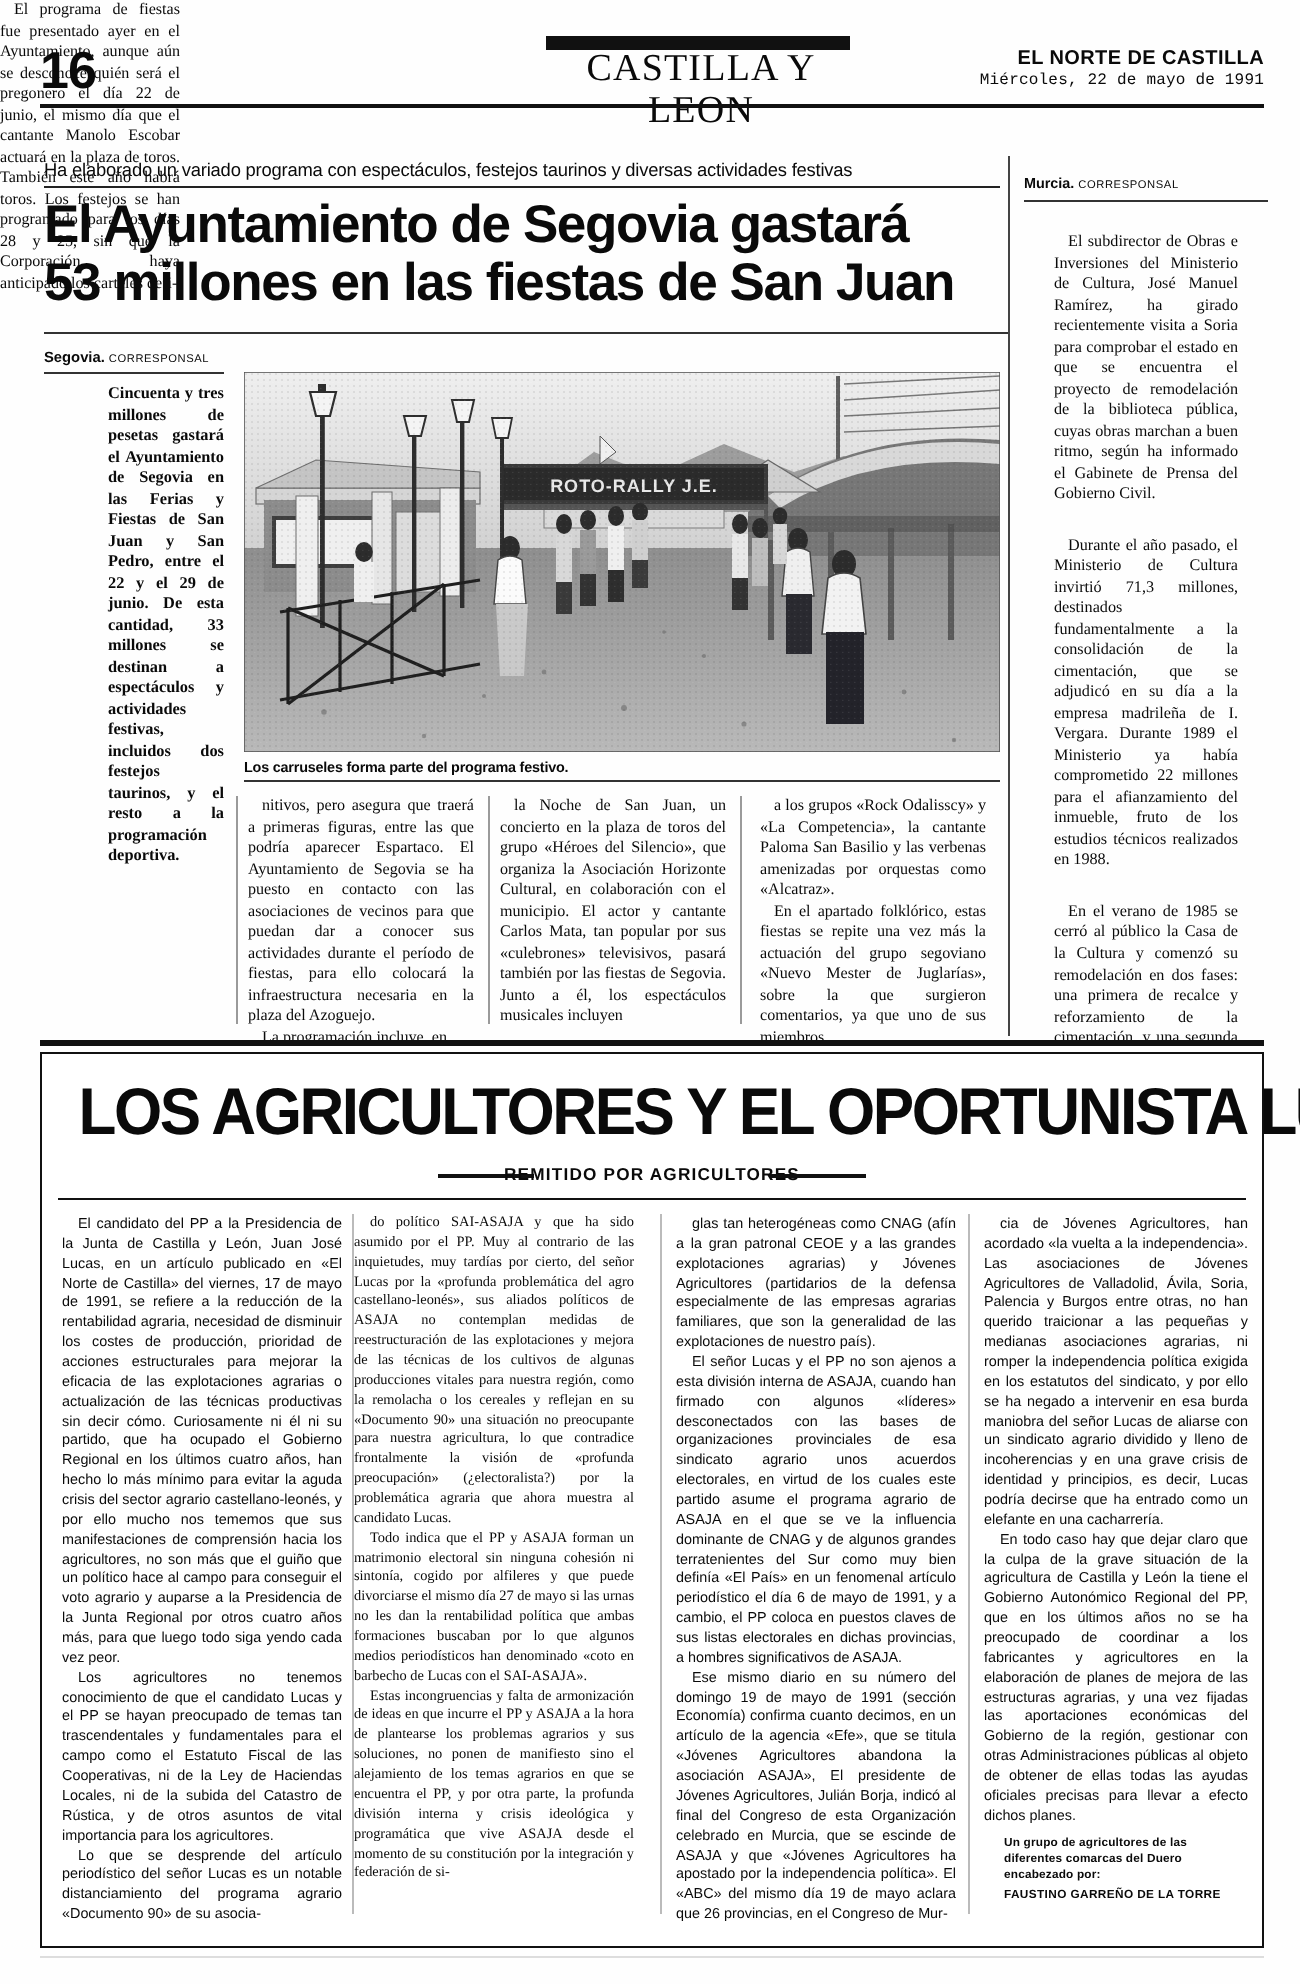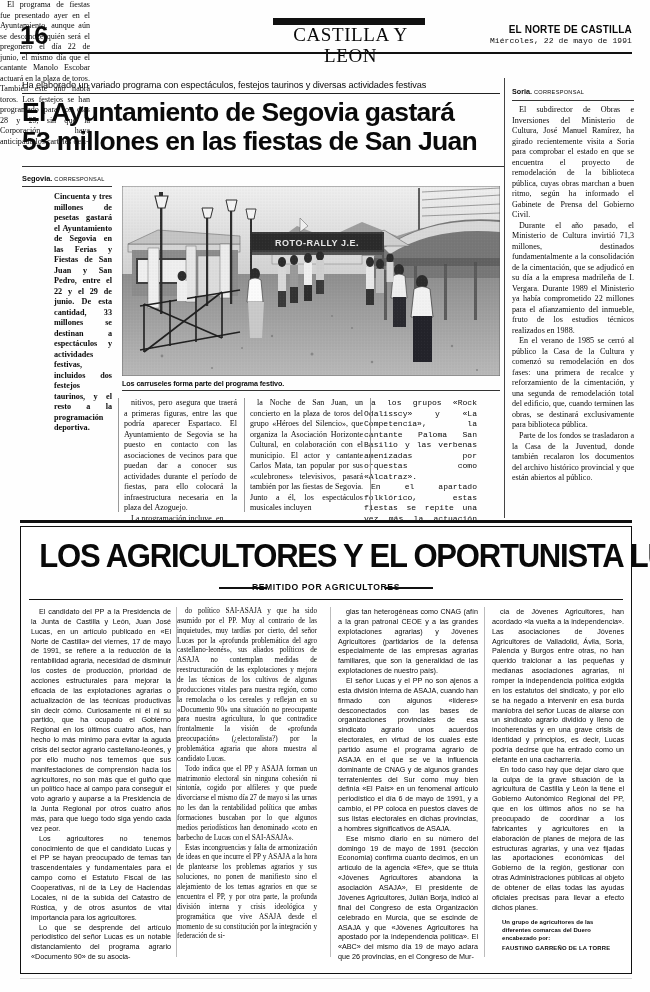--- a/index.html
+++ b/index.html
@@ -168,21 +168,21 @@
     background: #333;
   }
   .rail-body {
     margin-top: 4px;
     font-family: "Liberation Serif", serif;
     font-size: 8.1px;
     line-height: 1.3;
     text-align: justify;
     hyphens: auto;
   }
-  .rail-body p { margin: 0; text-indent: 7px; }
+  .rail-body p { margin: 15px; text-indent: 7px; }
   .rail-body p:first-child { text-indent: 7px; }
 
   
   .lead-col {
     position: absolute;
     left: 22px;
     top: 174px;
     width: 90px;
   }
   .byline {
@@ -241,21 +241,21 @@
     width: 113px;
     font-family: "Liberation Serif", serif;
     font-size: 8.05px;
     line-height: 1.31;
     text-align: justify;
     hyphens: auto;
   }
   .tcol p { margin: 0; text-indent: 7px; }
   .tcol-2 { left: 124px; }
   .tcol-3 { left: 250px; }
-  .tcol-4 { left: 364px; font-family: Liberation Mono, monospace; }
+  .tcol-4 { left: 380px; }
   .tcol-1b { left: 22px; top: 398px; width: 90px;
              font-family:"Liberation Serif",serif; font-size:8.05px;
              line-height:1.31; text-align:justify; hyphens:auto; }
   .tcol-1b p { margin: 0; text-indent: 7px; }
 
   
   .cv { position: absolute; width: 1px; background: #9a9a9a; }
 
   
   .split-rule {
@@ -381,21 +381,21 @@
   <div class="headline">
     <div>El Ayuntamiento de Segovia gastará</div>
     <div>53 millones en las fiestas de San Juan</div>
   </div>
   <div class="headline-rule"></div>
 
   <div class="vrule-rail"></div>
 
   <div class="rail">
     <div class="rail-byline">
-      <b>Soria.</b>
+      <b>Murcia.</b>
       <span class="corr">CORRESPONSAL</span>
     </div>
     <div class="rail-hr"></div>
     <div class="rail-body">
       <p>El subdirector de Obras e Inversiones del Ministerio de Cultura, José Manuel Ramírez, ha girado recientemente visita a Soria para comprobar el estado en que se encuentra el proyecto de remodelación de la biblioteca pública, cuyas obras marchan a buen ritmo, según ha informado el Gabinete de Prensa del Gobierno Civil.</p>
       <p>Durante el año pasado, el Ministerio de Cultura invirtió 71,3 millones, destinados fundamentalmente a la consolidación de la cimentación, que se adjudicó en su día a la empresa madrileña de I. Vergara. Durante 1989 el Ministerio ya había comprometido 22 millones para el afianzamiento del inmueble, fruto de los estudios técnicos realizados en 1988.</p>
       <p>En el verano de 1985 se cerró al público la Casa de la Cultura y comenzó su remodelación en dos fases: una primera de recalce y reforzamiento de la cimentación, y una segunda de remodelación total del edificio, que, cuando terminen las obras, se destinará exclusivamente para biblioteca pública.</p>
       <p>Parte de los fondos se trasladaron a la Casa de la Juventud, donde también recalaron los documentos del archivo histórico provincial y que están abiertos al público.</p>
     </div>
   </div>

